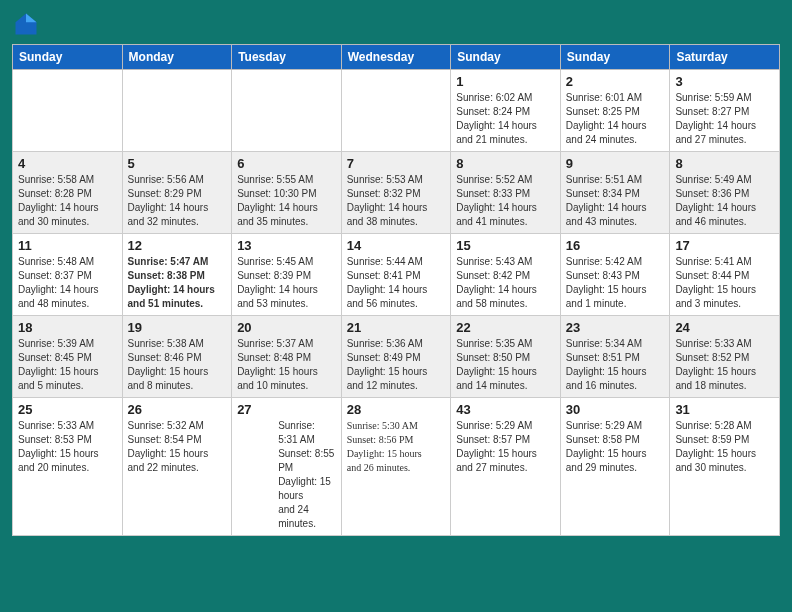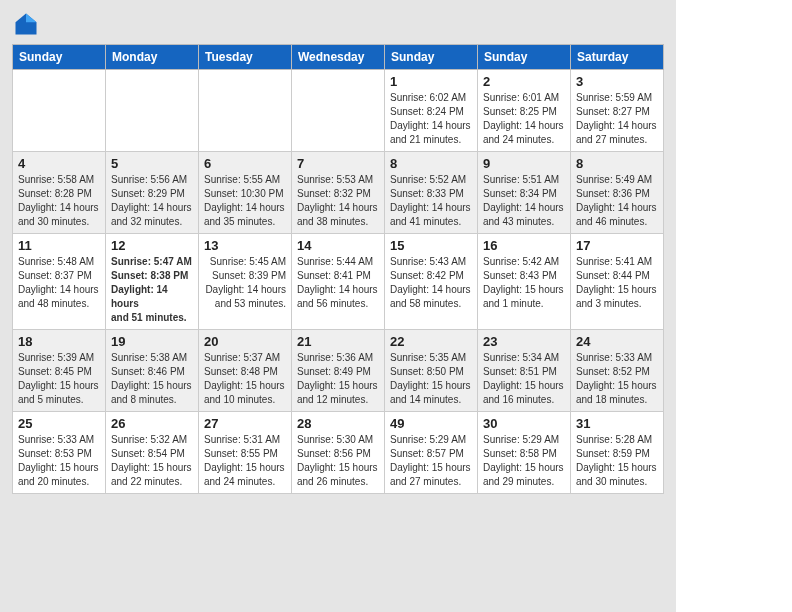--- a/index.html
+++ b/index.html
@@ -4,23 +4,23 @@
   <style>
     * { box-sizing: border-box; margin: 0; padding: 0; }
     body {
       font-family: Arial, sans-serif;
       background: #fff;
       width: 792px;
       min-height: 612px;
       overflow: hidden;
     }
     .page {
-      width: 676px;
+      width: 792px;
       min-height: 612px;
-      background: #e5e5e5;
+      background: #0f766e;
       padding: 10px 12px 10px 12px;
     }
     .header {
       display: flex;
       justify-content: space-between;
       align-items: flex-start;
       margin-bottom: 6px;
     }
     .logo {
       display: flex;
@@ -223,21 +223,21 @@
           </td>
           <td>
             <span class="day-num">12</span>
             <div class="day-info" style="white-space: pre-line; font-weight: bold;">Sunrise: 5:47 AM
 Sunset: 8:38 PM
 Daylight: 14 hours
 and 51 minutes.</div>
           </td>
           <td>
             <span class="day-num">13</span>
-            <div class="day-info" style="white-space: pre-line; text-align: right;">Sunrise: 5:45 AM
+            <div class="day-info" style="white-space: pre-line;">Sunrise: 5:45 AM
 Sunset: 8:39 PM
 Daylight: 14 hours
 and 53 minutes.</div>
           </td>
           <td>
             <span class="day-num">14</span>
             <div class="day-info" style="white-space: pre-line;">Sunrise: 5:44 AM
 Sunset: 8:41 PM
 Daylight: 14 hours
 and 56 minutes.</div>
@@ -325,34 +325,34 @@
           </td>
           <td>
             <span class="day-num">26</span>
             <div class="day-info" style="white-space: pre-line;">Sunrise: 5:32 AM
 Sunset: 8:54 PM
 Daylight: 15 hours
 and 22 minutes.</div>
           </td>
           <td>
             <span class="day-num">27</span>
-            <div class="day-info" style="white-space: pre-line;">Sunrise: 5:31 AM
+            <div class="day-info" style="white-space: pre-line; margin-left: 41px;">Sunrise: 5:31 AM
 Sunset: 8:55 PM
 Daylight: 15 hours
 and 24 minutes.</div>
           </td>
           <td>
             <span class="day-num">28</span>
-            <div class="day-info" style="white-space: pre-line;">Sunrise: 5:30 AM
+            <div class="day-info" style="white-space: pre-line; font-family: Liberation Serif, serif;">Sunrise: 5:30 AM
 Sunset: 8:56 PM
 Daylight: 15 hours
 and 26 minutes.</div>
           </td>
           <td>
-            <span class="day-num">49</span>
+            <span class="day-num">43</span>
             <div class="day-info" style="white-space: pre-line;">Sunrise: 5:29 AM
 Sunset: 8:57 PM
 Daylight: 15 hours
 and 27 minutes.</div>
           </td>
           <td>
             <span class="day-num">30</span>
             <div class="day-info" style="white-space: pre-line;">Sunrise: 5:29 AM
 Sunset: 8:58 PM
 Daylight: 15 hours

